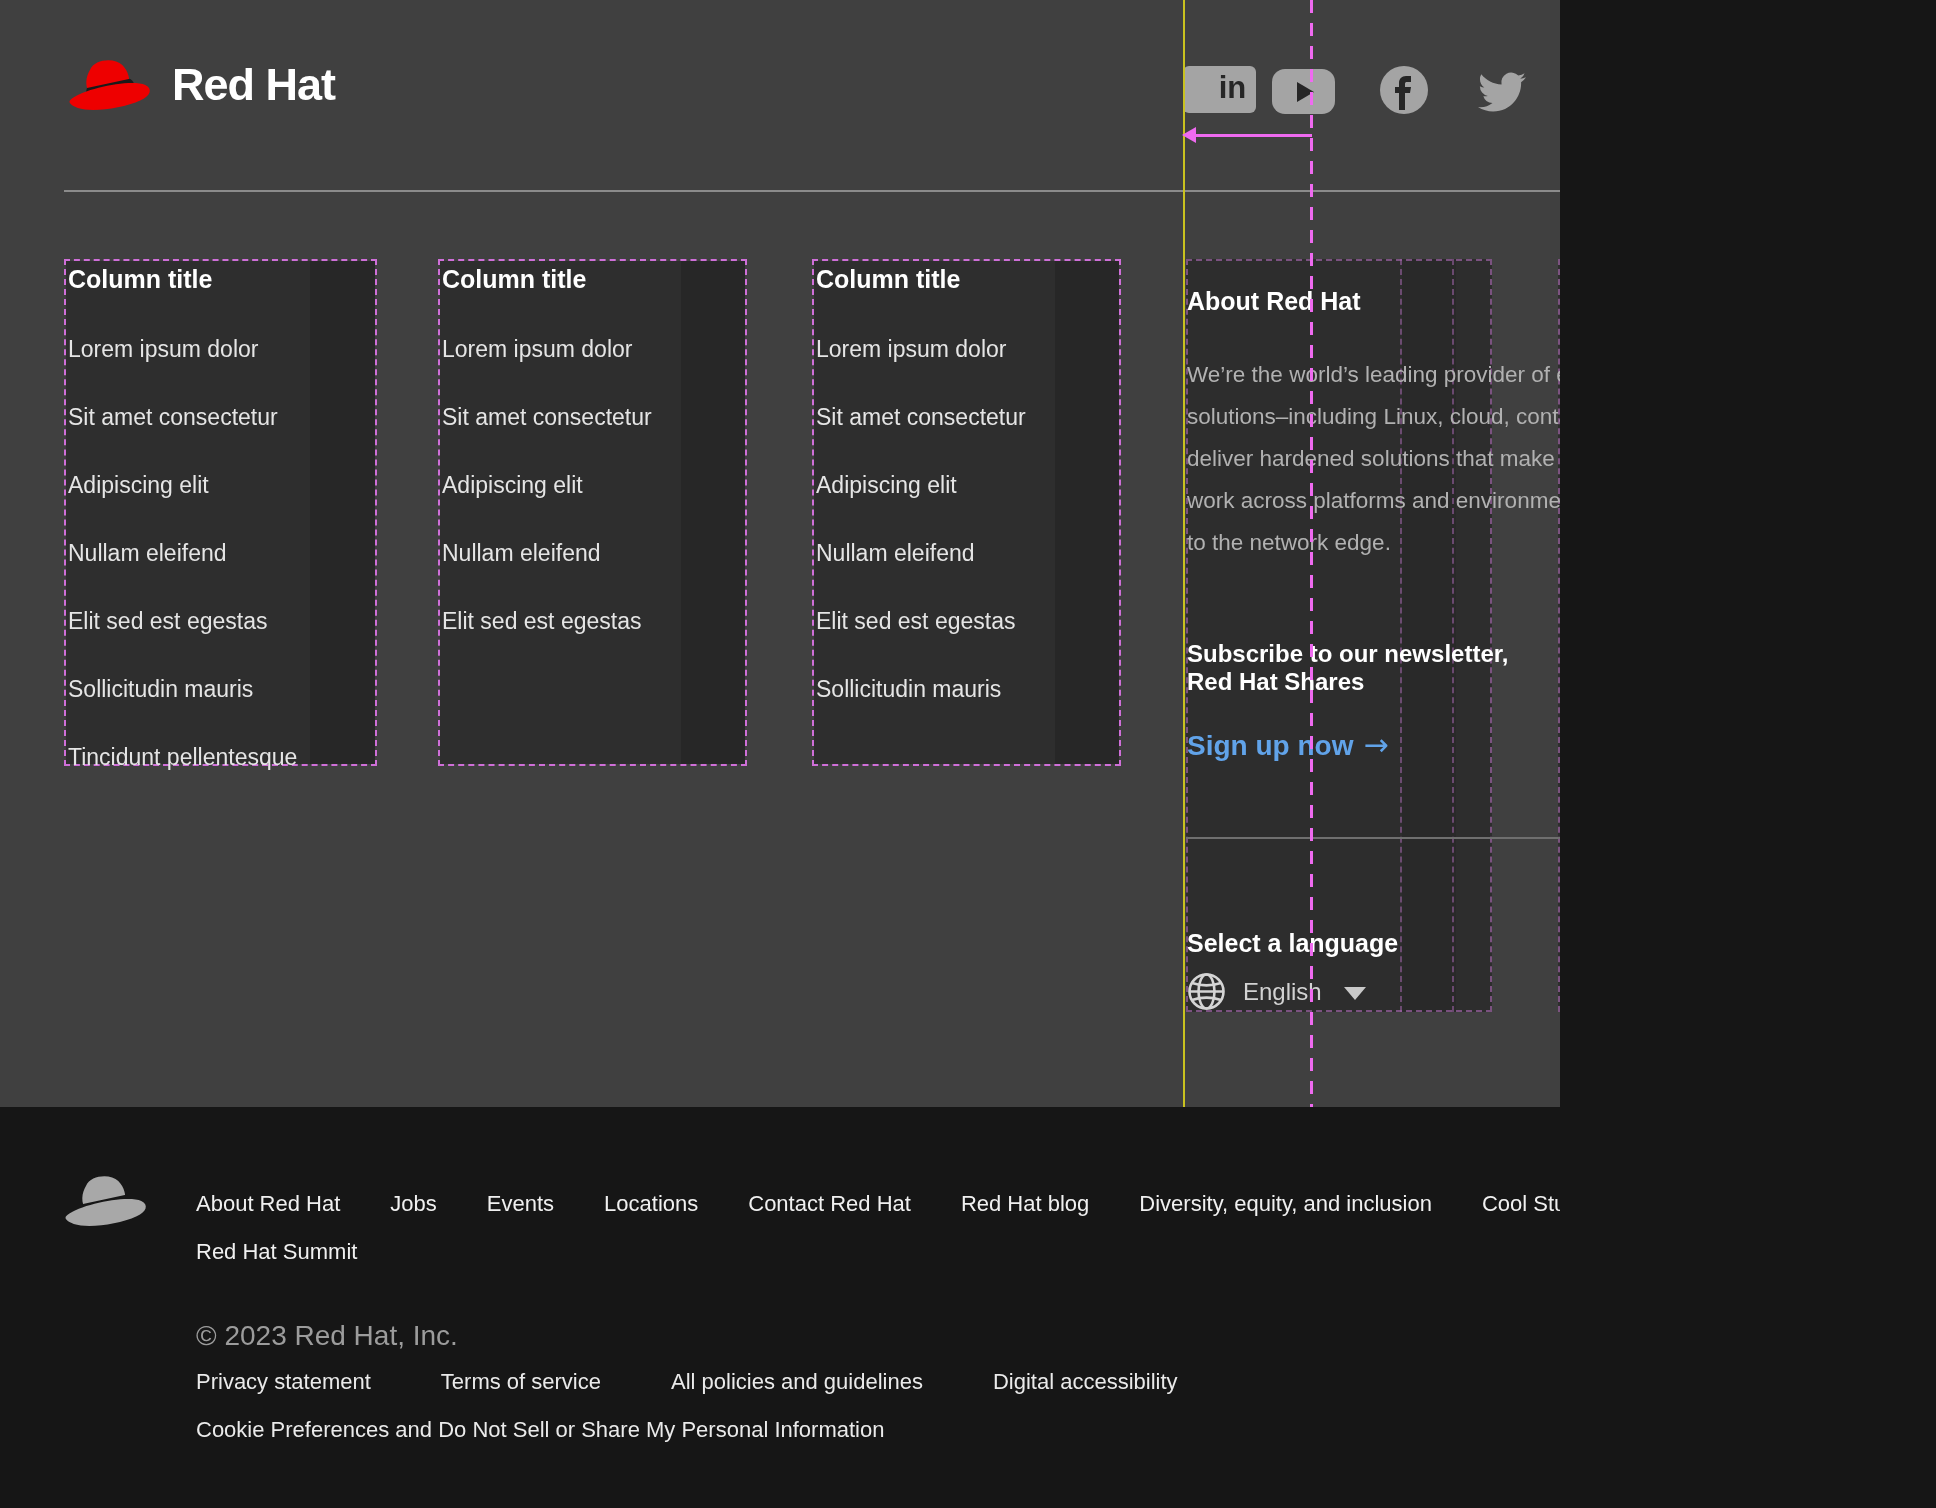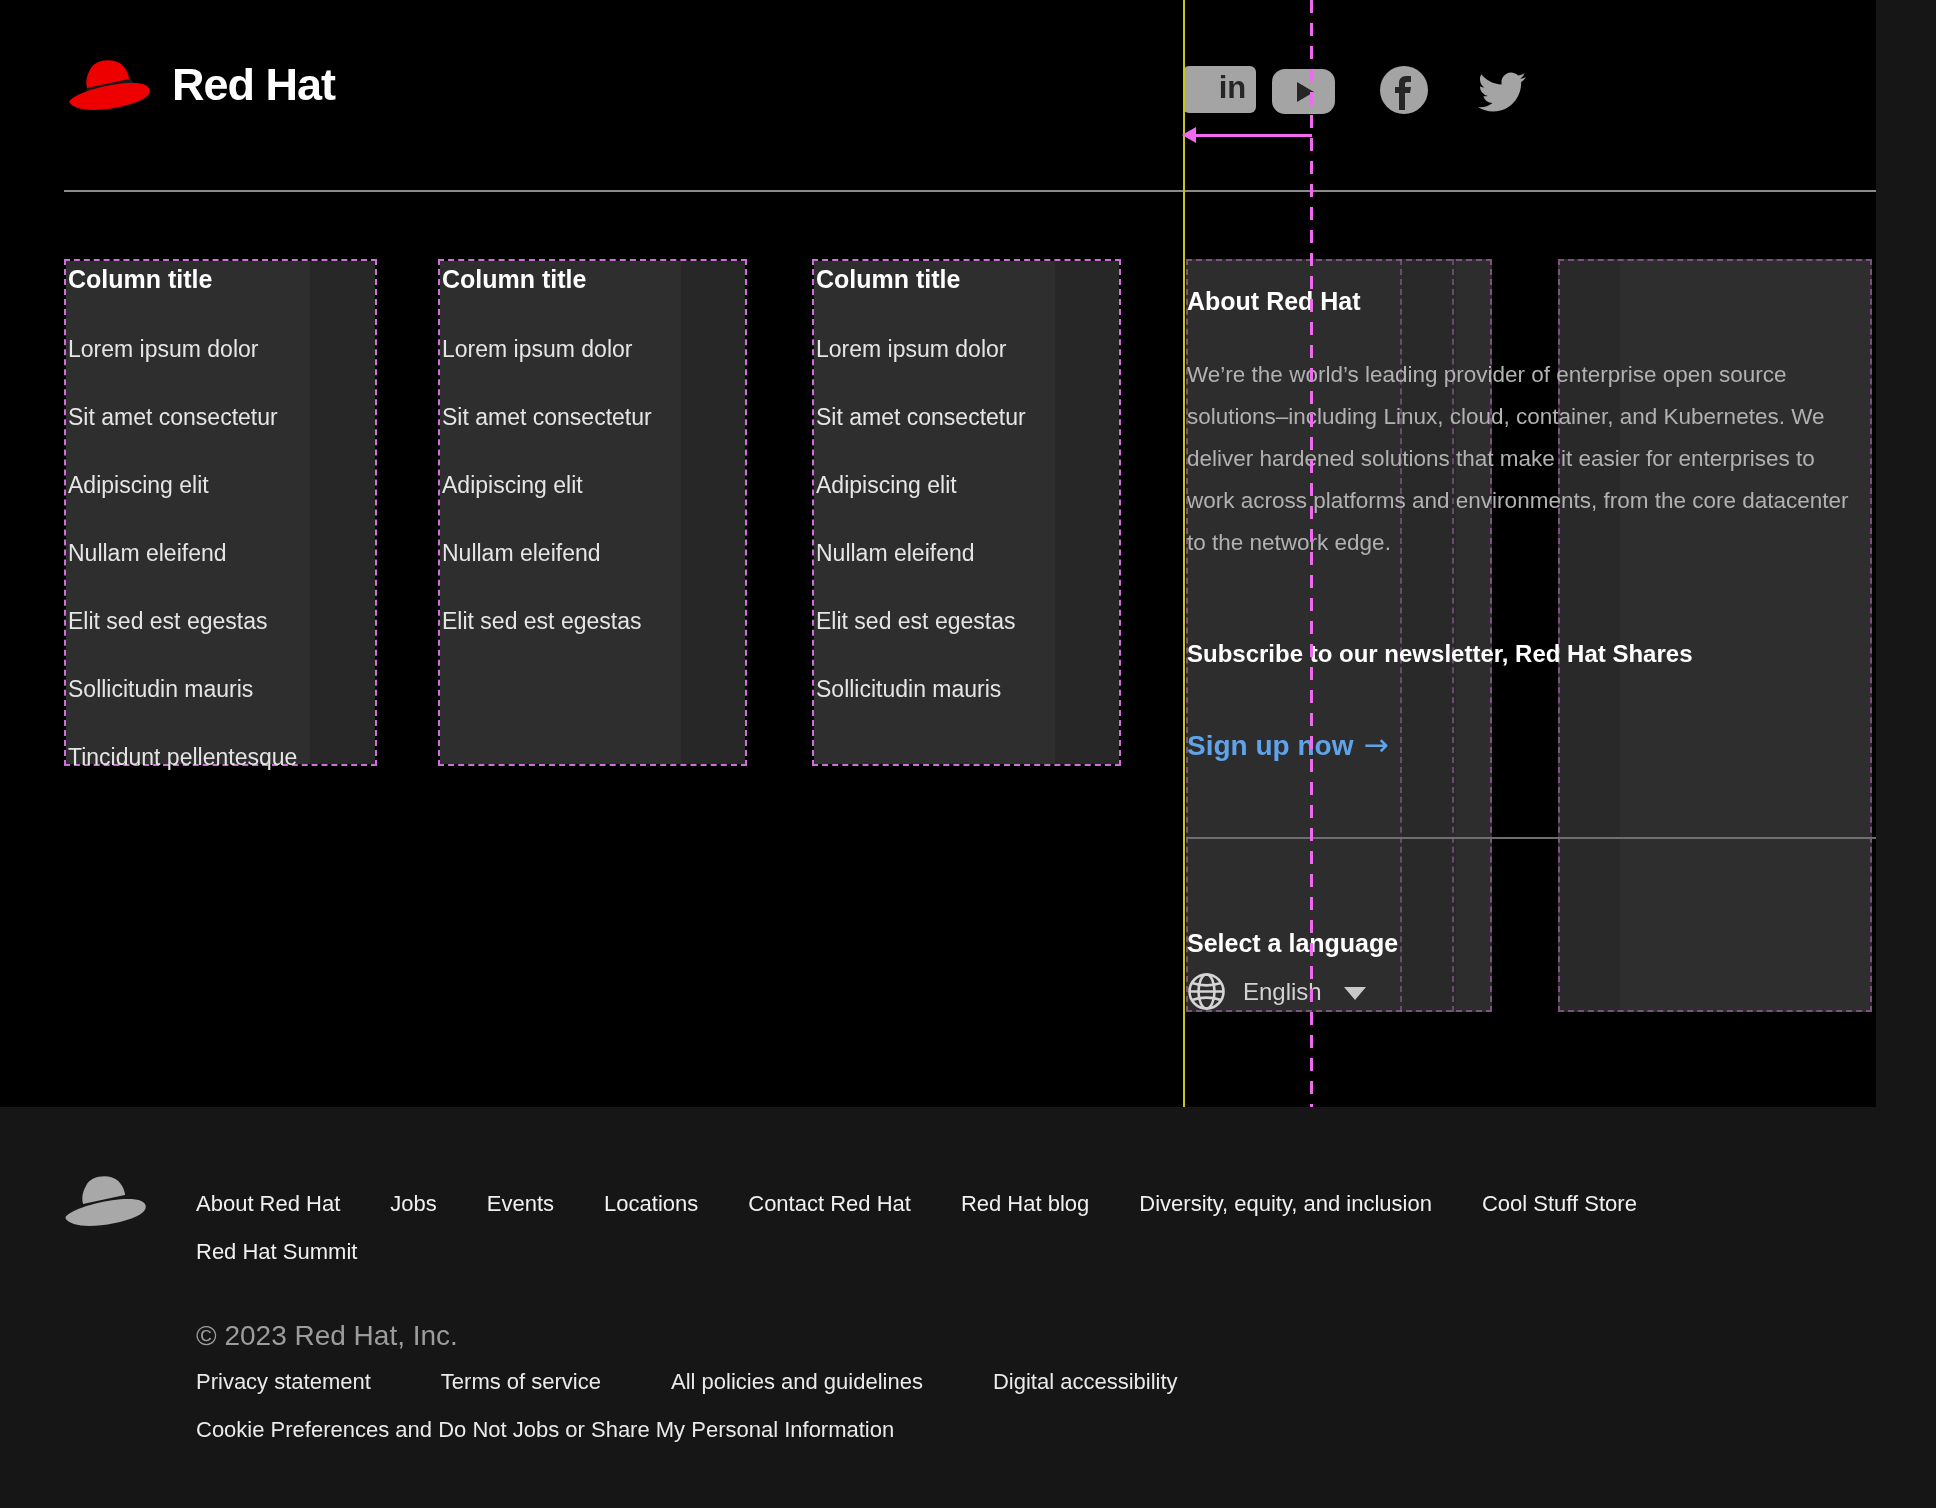--- a/index.html
+++ b/index.html
@@ -1,17 +1,17 @@
 <!DOCTYPE html>
 <html><head>
 <meta charset="utf-8">
 <style>
   html,body{margin:0;padding:0;background:#161616;}
-  .stage{position:relative;width:1876px;height:1508px;overflow:hidden;
-         background:#000000;font-family:"Liberation Sans",sans-serif;
+  .stage{position:relative;width:1560px;height:1508px;overflow:hidden;
+         background:#404040;font-family:"Liberation Sans",sans-serif;
          -webkit-font-smoothing:antialiased;}
   
   .logo{position:absolute;left:64px;top:50px;display:flex;align-items:center;gap:16px;}
   .logo svg{display:block;}
   .brand{color:#fff;font-size:45px;font-weight:700;letter-spacing:-1px;line-height:70px;}
   .social{position:absolute;left:1183px;top:66px;width:360px;height:52px;}
   .soc{position:absolute;top:0;}
   .li-badge{width:47px;height:47px;background:#a4a4a4;border-radius:6px;color:#262626;
             font-weight:700;font-size:31px;text-align:center;line-height:44px;padding-left:26px;}
   .yt-badge{left:89px;top:3px;width:63px;height:45px;background:#a4a4a4;border-radius:13px;
@@ -194,16 +194,16 @@
         <a>Cool Stuff Store</a>
         <a>Red Hat Summit</a>
       </nav>
     <div class="copyright">© 2023 Red Hat, Inc.</div>
     <nav class="f-legal" id="footer-legal">
         <a>Privacy statement</a>
         <a>Terms of service</a>
         <a>All policies and guidelines</a>
         <a>Digital accessibility</a>
       </nav>
-    <div class="cookie">Cookie Preferences and Do Not Jobs or Share My Personal Information</div>
+    <div class="cookie">Cookie Preferences and Do Not Sell or Share My Personal Information</div>
   </div>
 
 </div>
 
 </body></html>

